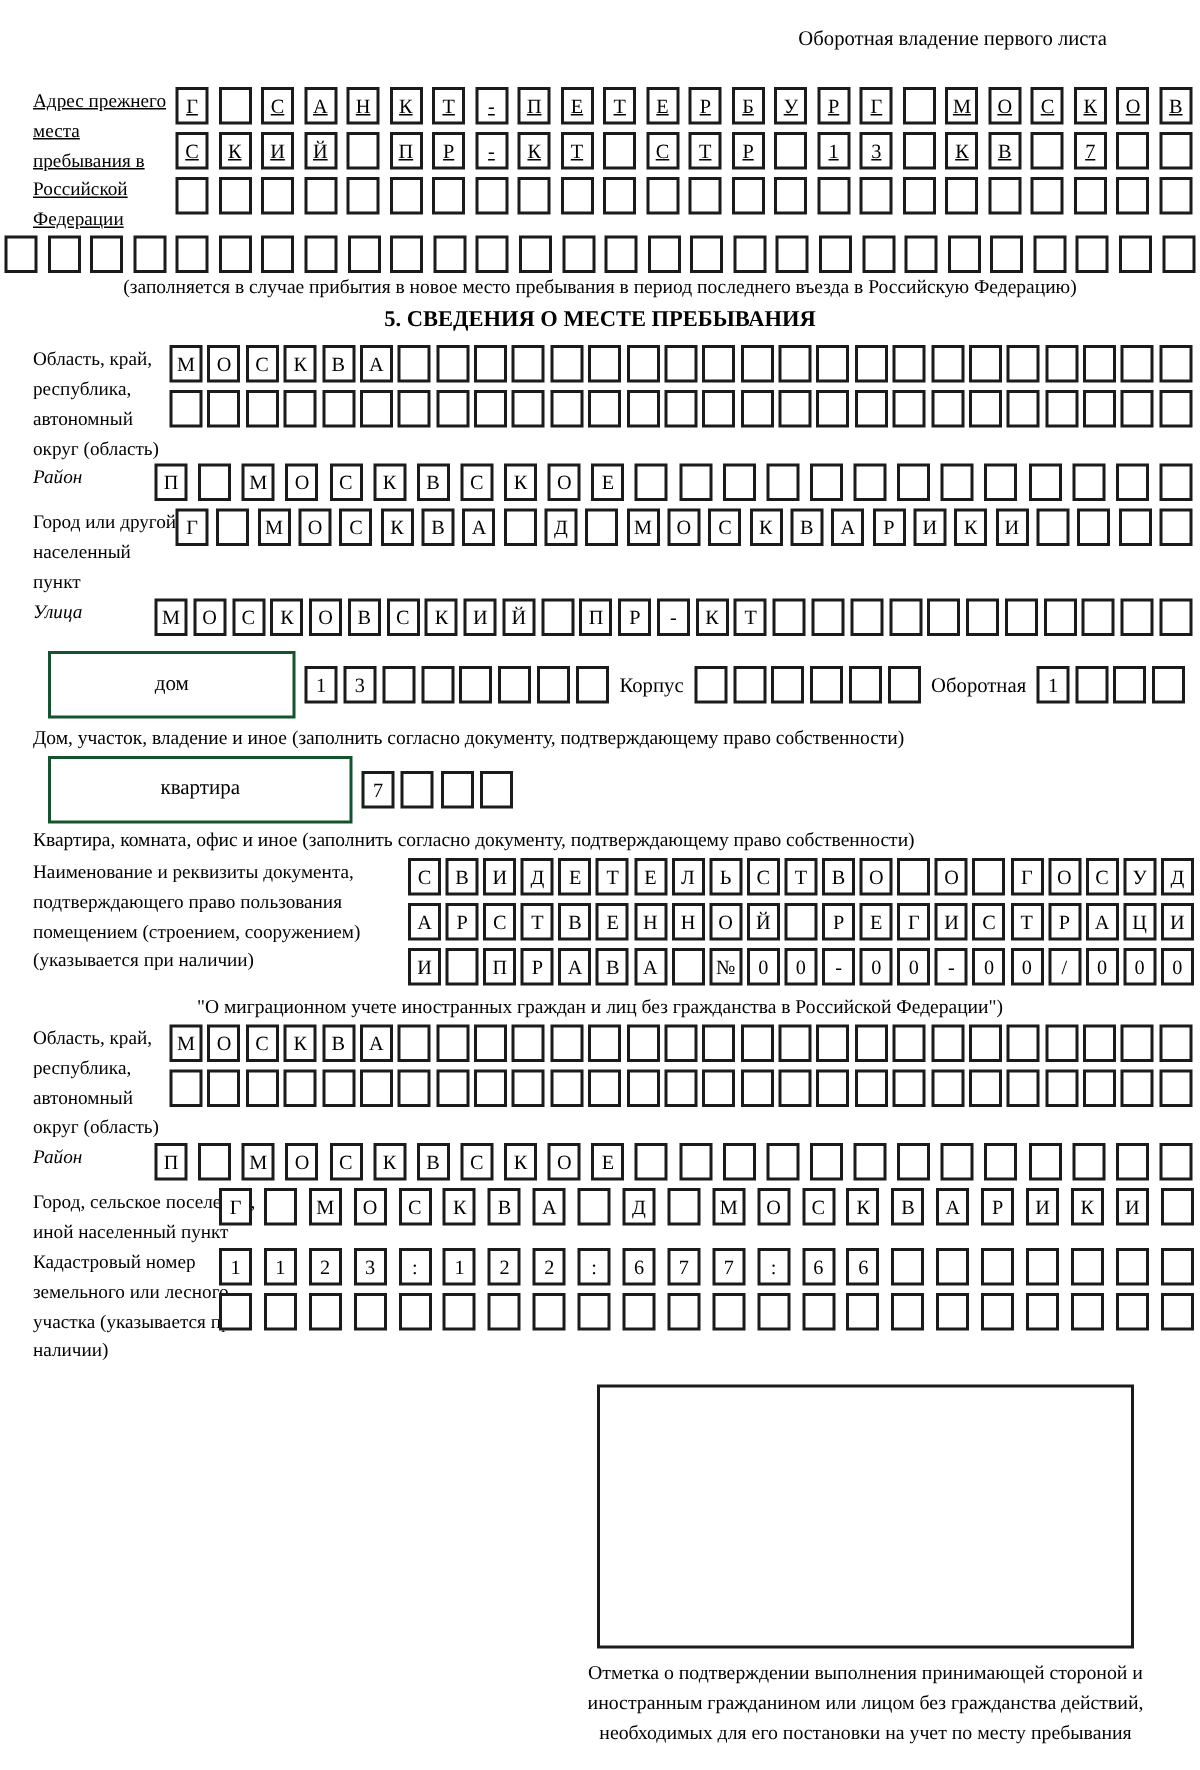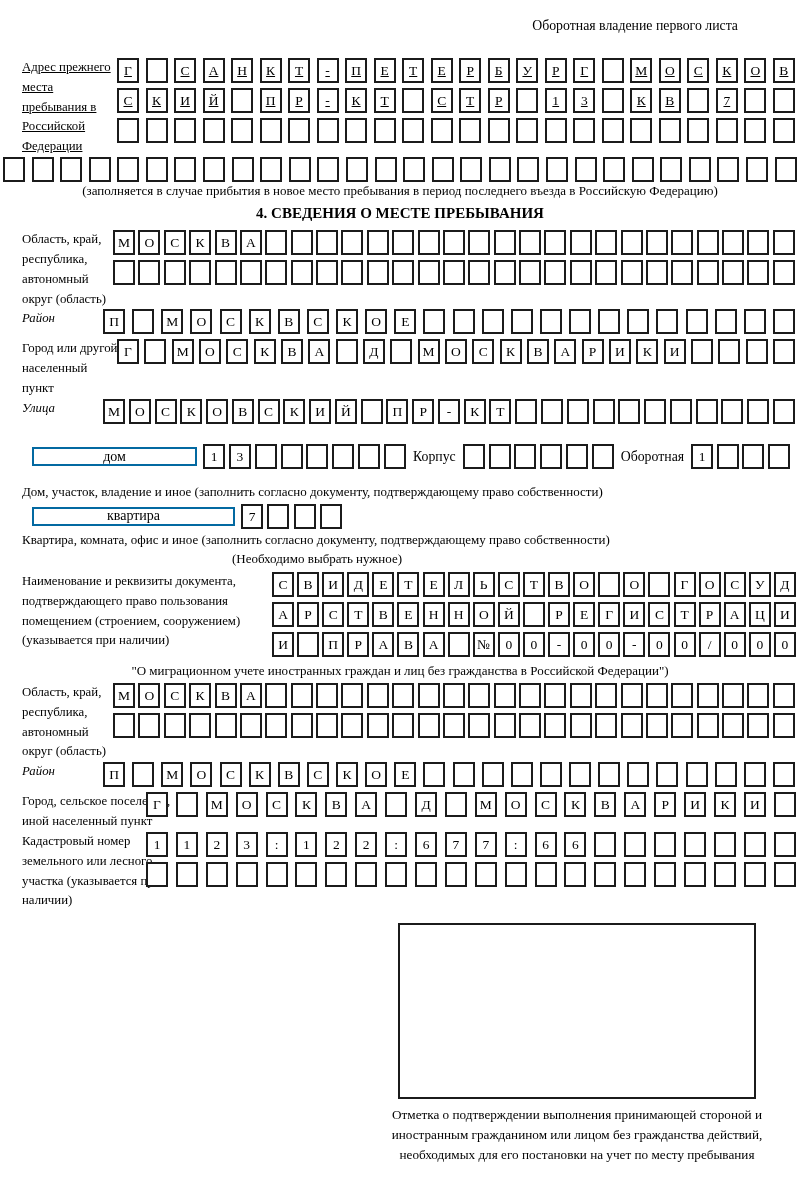--- a/index.html
+++ b/index.html
@@ -20,21 +20,21 @@
   .h3{text-align:center;font-weight:bold;font-size:14.5px;margin:8px 0 6px 0;}
   
   .frow{display:flex;margin-left:22px;}
   .frow .flabel{flex:0 0 auto;}
   .fcells{flex:0 0 auto;}
   .w91{width:91px;} .w81{width:81px;font-style:italic;} .w100{width:100px;} .w150{width:150px;} .w250{width:250px;}
   .cw682{width:682px;} .cw692{width:692px;} .cw678{width:678px;} .cw650{width:650px;} .cw524{width:524px;}
   .ml-5{margin-left:-5px;} .ml-26{margin-left:-26px;}
   
   .inline-row{display:flex;align-items:center;margin:4px 0 3px 32px;}
-  .typebox{box-sizing:border-box;border:2px solid #0369a1;height:19px;display:flex;align-items:center;justify-content:center;font-size:14px;background:#fff;flex:0 0 auto;}
+  .typebox{box-sizing:border-box;border:2px solid #14532d;height:45px;display:flex;align-items:center;justify-content:center;font-size:14px;background:#fff;flex:0 0 auto;}
   .typebox.dom{width:165px;}
   .typebox.kv{width:203px;}
   .inline-row .cells{margin-bottom:0;}
   .inline-label{font-size:13.8px;margin:16px 7px;flex:0 0 auto;}
   .small-note{margin:2px 0 3px 22px;font-size:13px;}
   
   .stay-row{display:flex;align-items:center;margin:6px 0 0 22px;font-size:13.8px;}
   .checkbox{box-sizing:border-box;width:21px;height:26px;border:2px solid #1b1b1b;display:flex;align-items:center;justify-content:center;font-size:14.5px;flex:0 0 auto;background:#fff;}
   .stay-row .opt-label{margin:0 14px 0 10px;}
   .stay-row .lead{margin-right:10px;}
@@ -160,21 +160,21 @@
       <div class="cell"></div>
       <div class="cell"></div>
       <div class="cell"></div>
       <div class="cell"></div>
       <div class="cell"></div>
       <div class="cell"></div>
       <div class="cell"></div>
     </div>
   <div class="center-note">(заполняется в случае прибытия в новое место пребывания в период последнего въезда в Российскую Федерацию)</div>
 
-  <div class="h2">4. СВЕДЕНИЯ О МЕСТЕ ПРЕБЫВАНИЯ</div>
+  <div class="h2">5. СВЕДЕНИЯ О МЕСТЕ ПРЕБЫВАНИЯ</div>
 
   <div class="frow">
     <div class="flabel w91">Область, край, республика, автономный округ (область)</div>
     <div class="fcells">
       <div class="cells cw682">
           <div class="cell">М</div>
           <div class="cell">О</div>
           <div class="cell">С</div>
           <div class="cell">К</div>
           <div class="cell">В</div>
@@ -362,21 +362,20 @@
     <div class="typebox kv">квартира</div>
     <div class="cells" style="width:101px;margin-left:6px;">
         <div class="cell">7</div>
         <div class="cell"></div>
         <div class="cell"></div>
         <div class="cell"></div>
       </div>
   </div>
   <div class="small-note">Квартира, комната, офис и иное (заполнить согласно документу, подтверждающему право собственности)</div>
 
-  <div class="choose-note">(Необходимо выбрать нужное)</div>
 
   <div class="frow doc-block">
     <div class="flabel w250">Наименование и реквизиты документа, подтверждающего право пользования помещением (строением, сооружением) (указывается при наличии)</div>
     <div class="fcells">
       <div class="cells cw524">
           <div class="cell">С</div>
           <div class="cell">В</div>
           <div class="cell">И</div>
           <div class="cell">Д</div>
           <div class="cell">Е</div>

